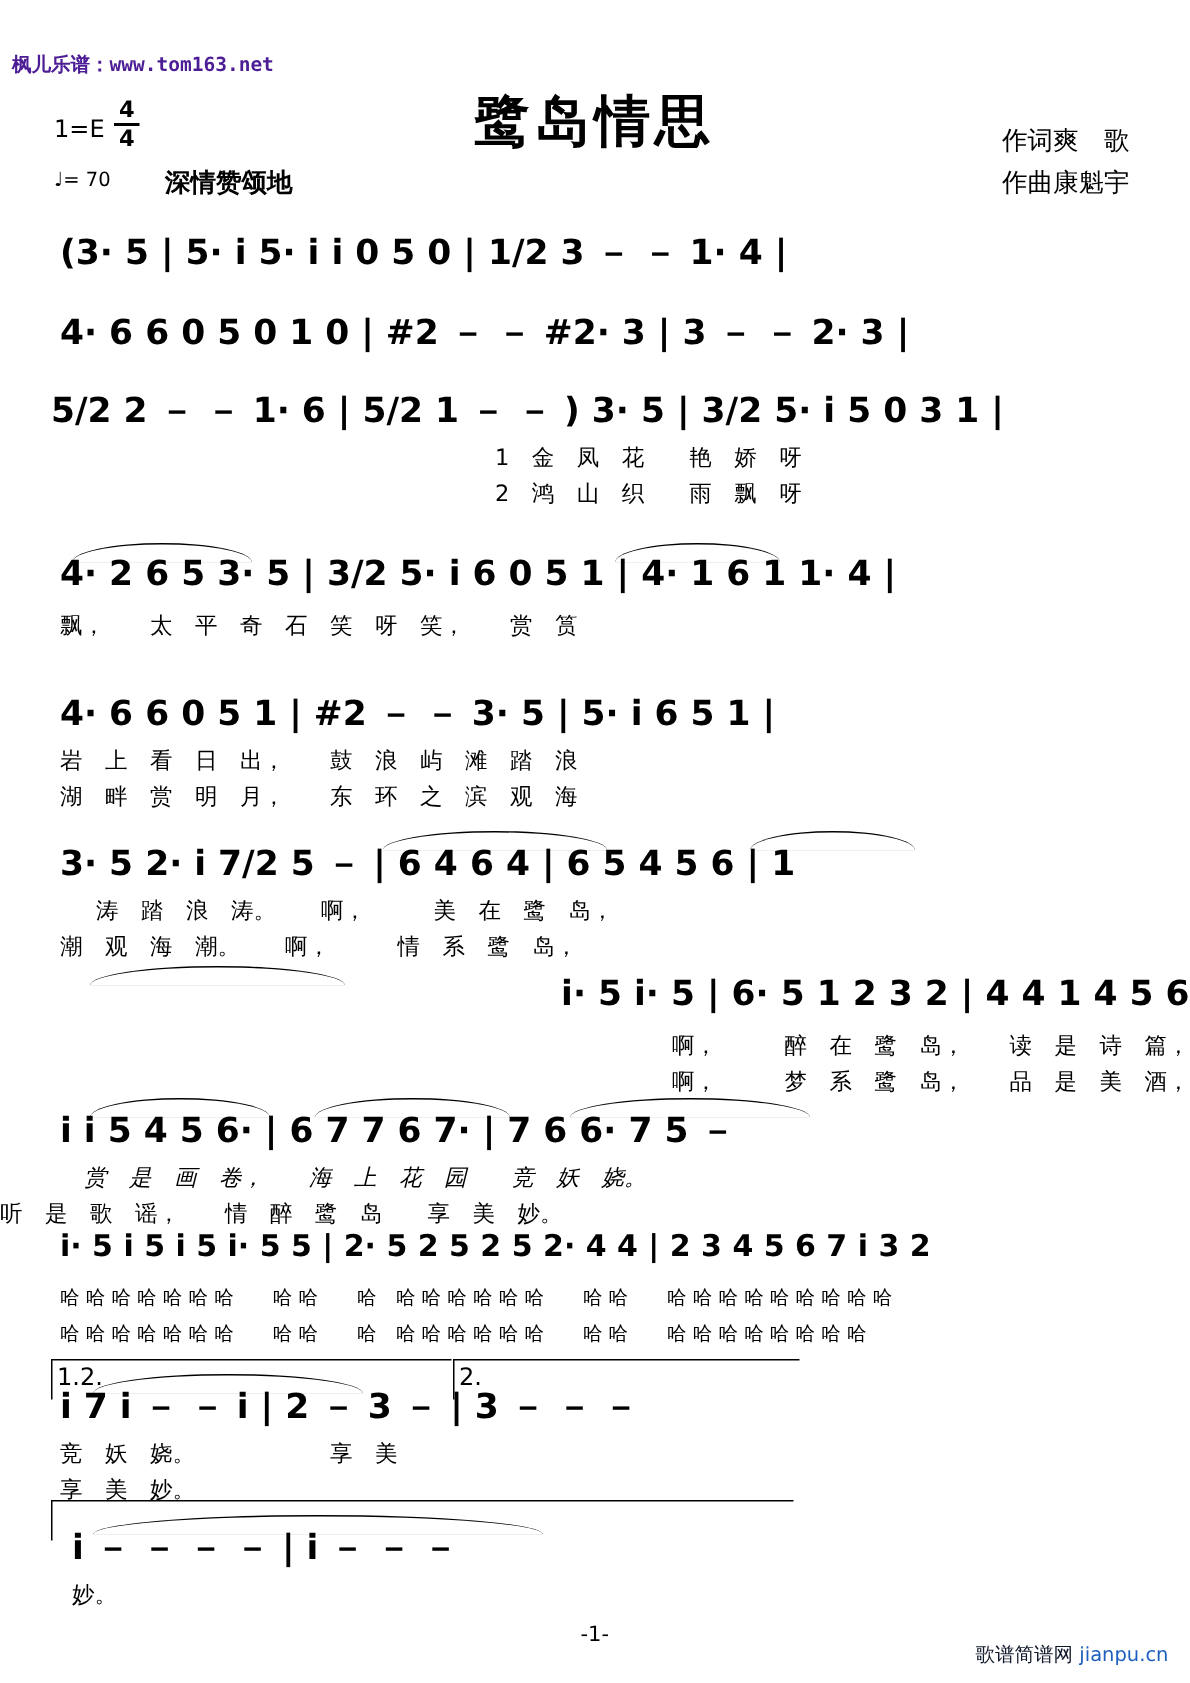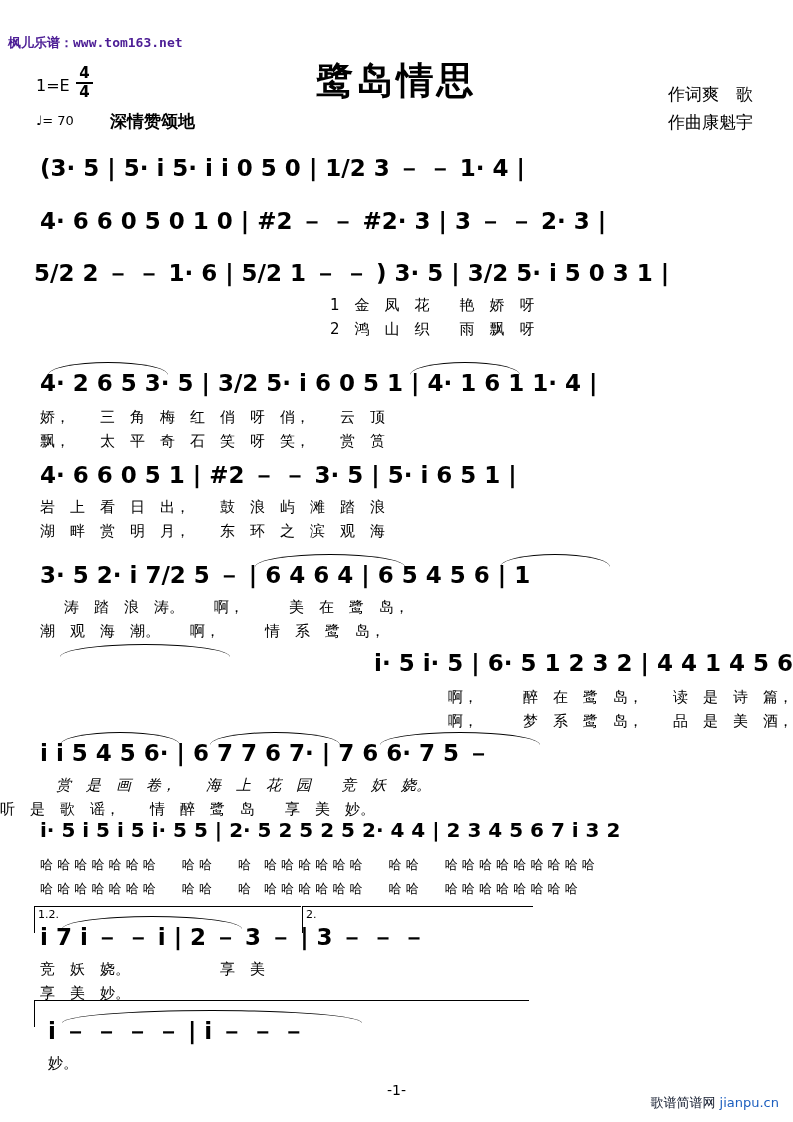--- a/index.html
+++ b/index.html
@@ -71,21 +71,21 @@
     font-size:15px;
     white-space:pre;
   }
   .lyr-sm{font-size:13px;}
 
   
   .slur{position:absolute;border-top:1.4px solid #000;border-radius:50%/100% 100% 0 0;height:12px;}
 
   
   .ending{position:absolute;border-left:1.5px solid #000;border-top:1.5px solid #000;height:26px;}
-  .ending .lbl{position:absolute;left:3px;top:1px;font-size:11px;font-family:"DejaVu Sans",sans-serif;font-weight:normal;text-align:right;}
+  .ending .lbl{position:absolute;left:3px;top:1px;font-size:16px;font-family:"DejaVu Sans",sans-serif;font-weight:normal;text-align:right;}
 
   .pagenum{
     position:absolute;left:0;top:1082px;width:793px;text-align:center;
     font-family:"DejaVu Sans", sans-serif;font-size:14px;
   }
   .sitemark{
     position:absolute;right:14px;bottom:10px;
     font-family:"DejaVu Sans", sans-serif;font-size:13px;color:#222;
     white-space:nowrap;
   }
@@ -128,21 +128,20 @@
   <div class="system" style="top:258px;">
     <div class="notes" style="padding-left:34px;">5/2 2 － － 1· 6 | 5/2 1 － － ) 3· 5 | 3/2 5· i 5 0 3 1 |</div>
     <div class="lyr" style="padding-left:330px;">1　金　凤　花　　艳　娇　呀</div>
     <div class="lyr" style="padding-left:330px;">2　鸿　山　织　　雨　飘　呀</div>
   </div>
 
   <div class="system" style="top:352px;">
     <div class="slur" style="left:48px;top:10px;width:120px;"></div>
     <div class="slur" style="left:410px;top:10px;width:110px;"></div>
     <div class="notes" style="padding-left:40px;top:18px;">4· 2 6 5 3· 5 | 3/2 5· i 6 0 5 1 | 4· 1 6 1 1· 4 |</div>
-    <div class="lyr" style="padding-left:40px;top:18px;">娇，　　三　角　梅　红　俏　呀　俏，　　云　顶</div>
     <div class="lyr" style="padding-left:40px;top:18px;">飘，　　太　平　奇　石　笑　呀　笑，　　赏　筼</div>
   </div>
 
   <div class="system" style="top:460px;">
     <div class="notes" style="padding-left:40px;">4· 6 6 0 5 1 | #2 － － 3· 5 | 5· i 6 5 1 |</div>
     <div class="lyr" style="padding-left:40px;">岩　上　看　日　出，　　鼓　浪　屿　滩　踏　浪</div>
     <div class="lyr" style="padding-left:40px;">湖　畔　赏　明　月，　　东　环　之　滨　观　海</div>
   </div>
 
   <div class="system" style="top:546px;">

